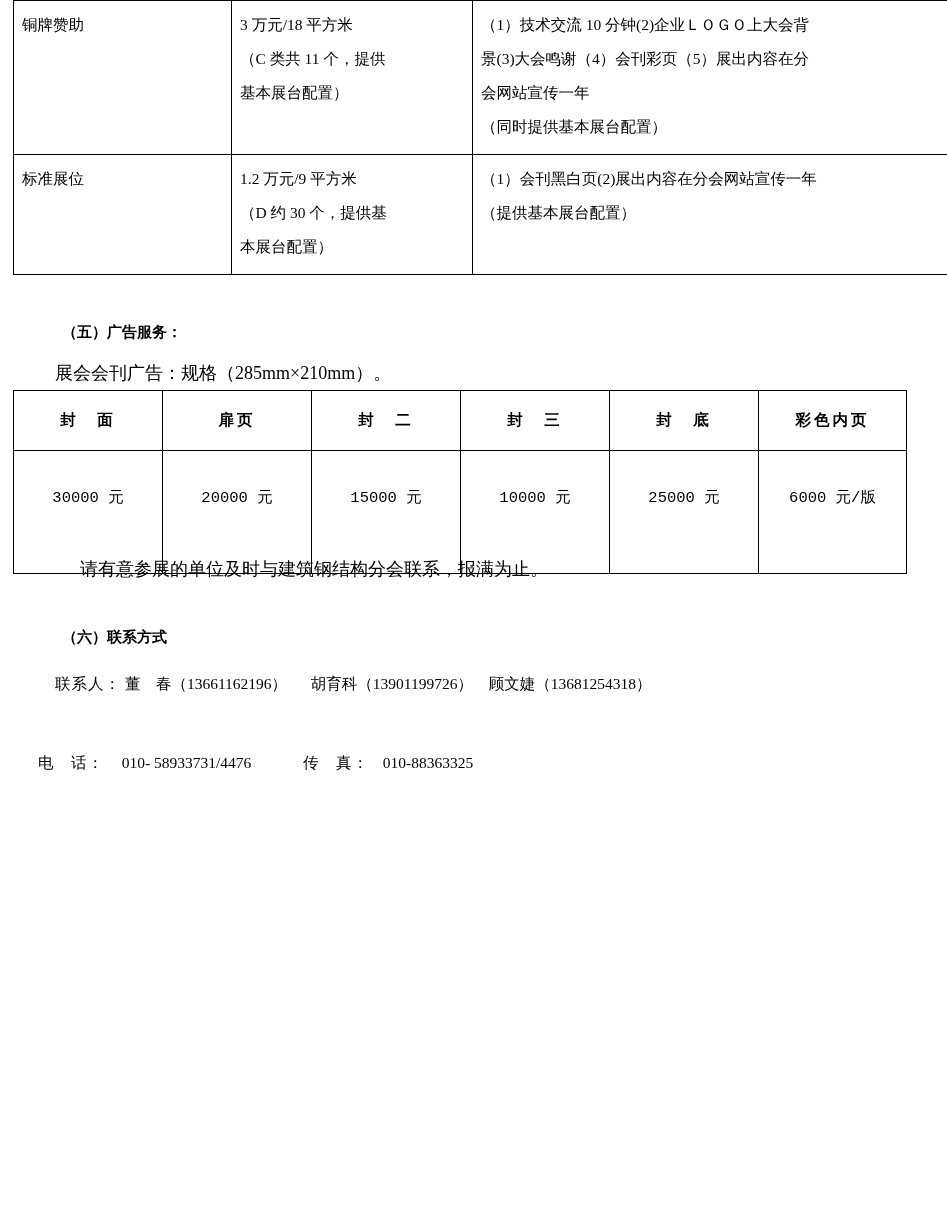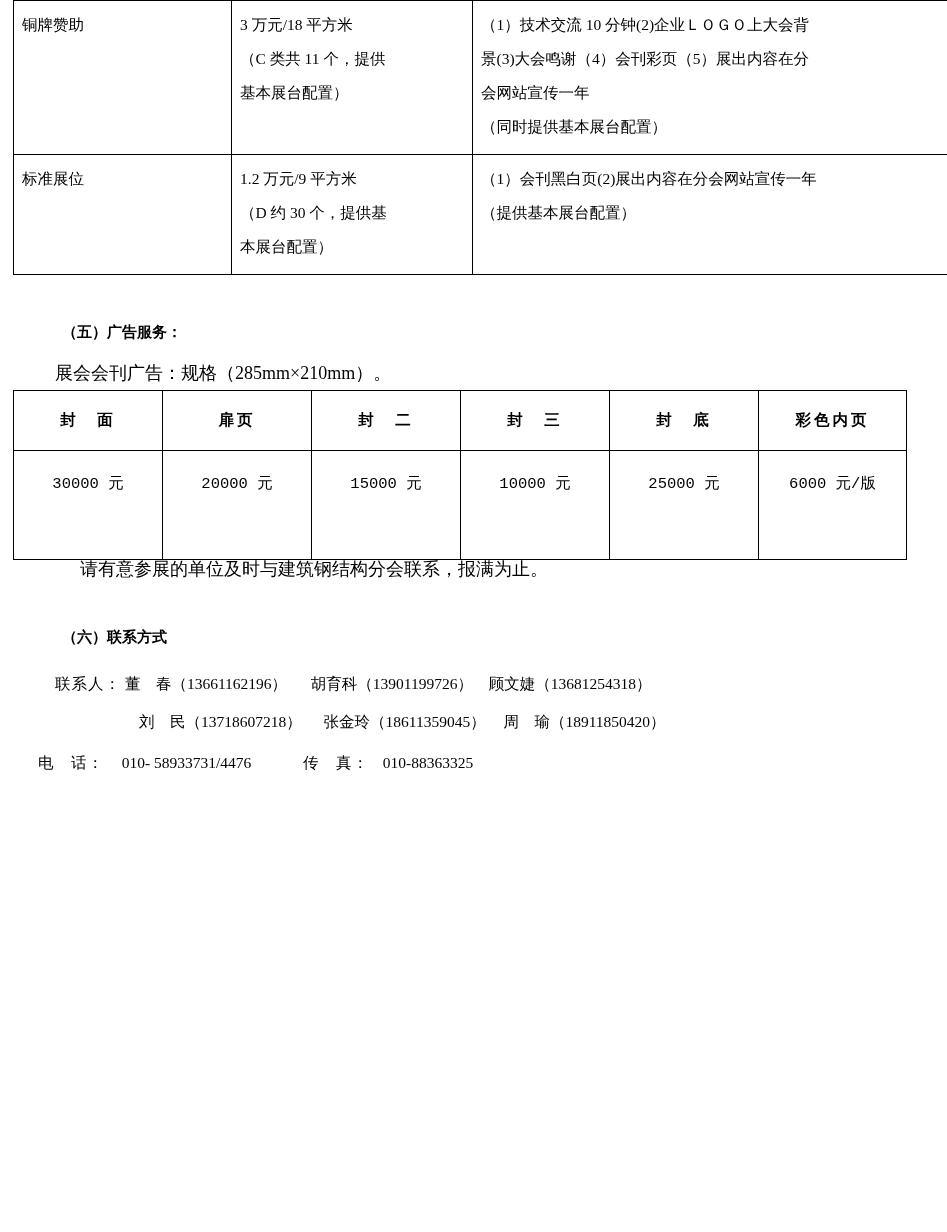--- a/index.html
+++ b/index.html
@@ -70,21 +70,21 @@
     font-size: 15.5px;
   }
   table.ads th {
     height: 57px;
     font-weight: bold;
     letter-spacing: 3px;
   }
   table.ads td {
     height: 85px;
     vertical-align: top;
-    padding-top: 22px;
+    padding-top: 36px;
   }
 
   
   .abs { position: absolute; }
 
   
   .contact-line {
     font-size: 15.5px;
     line-height: 1;
     white-space: nowrap;
@@ -176,27 +176,20 @@
 
   <div class="abs contact-line" style="left:55px; top:676px;">
     <span class="lbl">联系人：</span>
     <span>董　春</span><span>（13661162196）</span>
     <span style="display:inline-block;width:16px"></span>
     <span>胡育科</span><span>（13901199726）</span>
     <span style="display:inline-block;width:8px"></span>
     <span>顾文婕</span><span>（13681254318）</span>
   </div>
 
-  <div class="abs contact-line" style="left:139px; top:714px;">
-    <span>刘　民</span><span>（13718607218）</span>
-    <span style="display:inline-block;width:14px"></span>
-    <span>张金玲</span><span>（18611359045）</span>
-    <span style="display:inline-block;width:10px"></span>
-    <span>周　瑜</span><span>（18911850420）</span>
-  </div>
 
   <div class="abs contact-line" style="left:38px; top:755px;">
     <span class="lbl">电　话：</span>
     <span style="display:inline-block;width:10px"></span>
     <span>010- 58933731/4476</span>
     <span style="display:inline-block;width:44px"></span>
     <span class="lbl">传　真：</span>
     <span style="display:inline-block;width:6px"></span>
     <span>010-88363325</span>
   </div>

